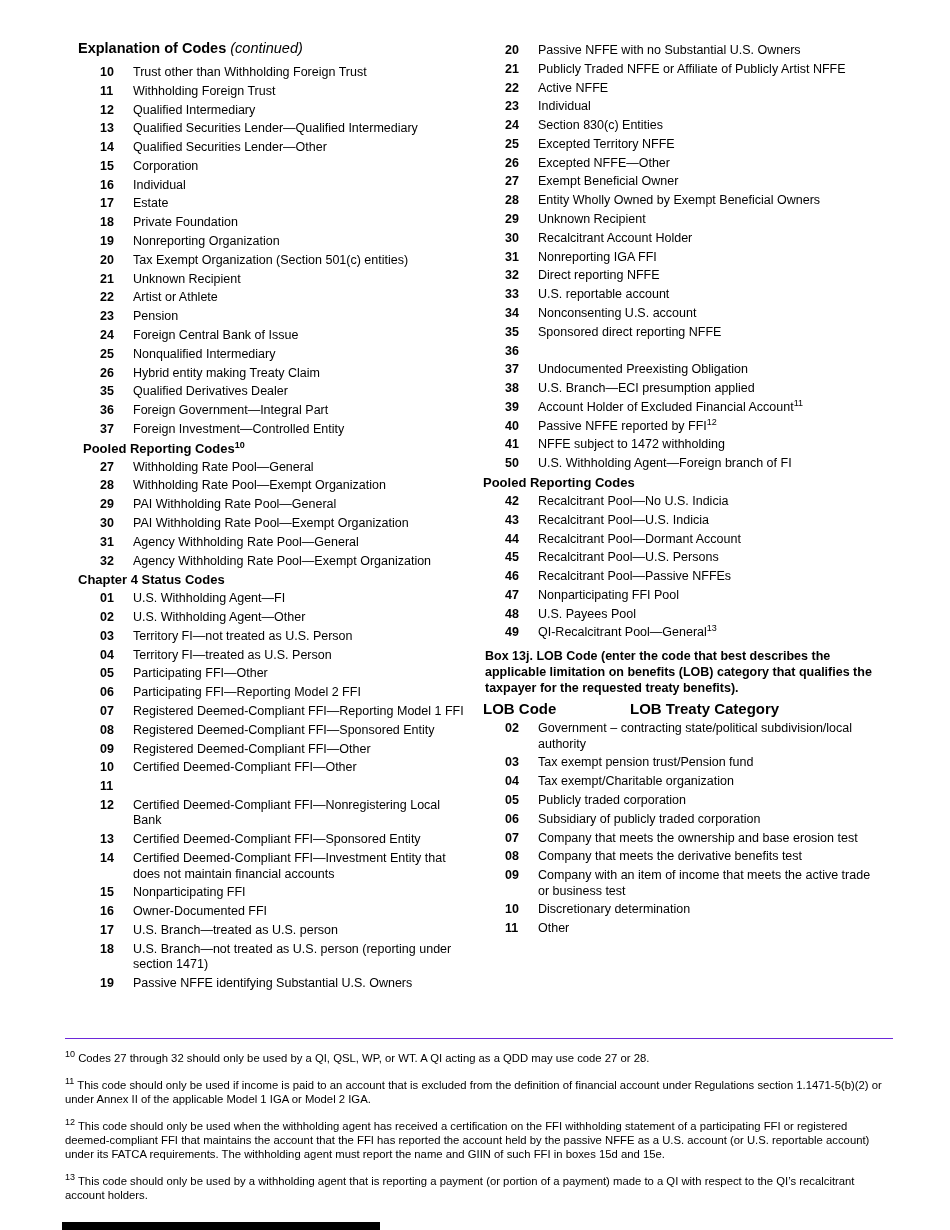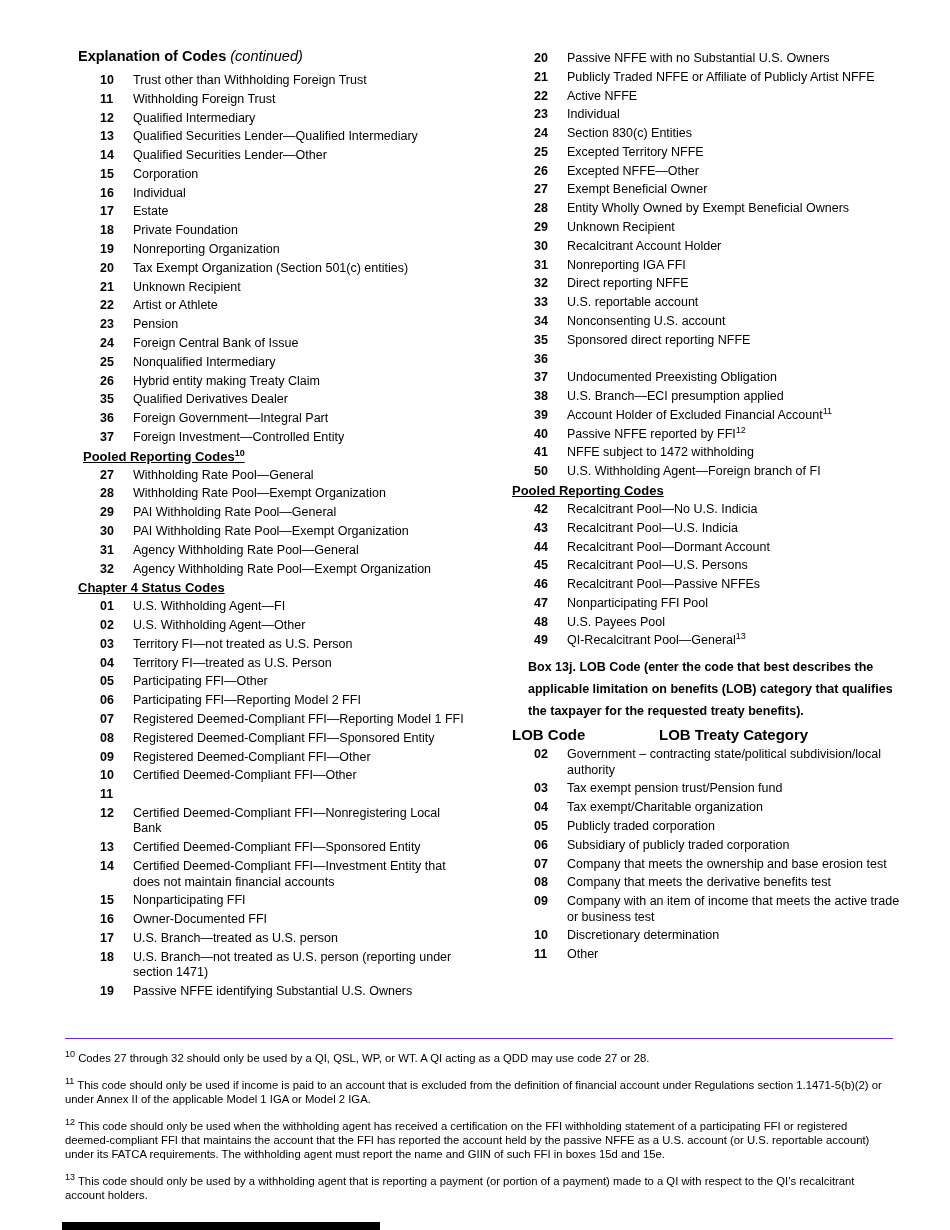--- a/index.html
+++ b/index.html
@@ -8,24 +8,24 @@
   .sheet {
     position: relative;
     width: 950px;
     height: 1230px;
     background: #ffffff;
     color: #000;
     overflow: hidden;
   }
   .columns {
     position: absolute;
-    top: 48px;
+    top: 40px;
     left: 78px;
     display: flex;
-    gap: 42px;
+    gap: 13px;
   }
   .column { width: 392px; }
   .col-right { width: 393px; padding-top: 3px; }
 
   .doc-title { font-size: 14.5px; margin-bottom: 9px; white-space: nowrap; }
   .title-bold { font-weight: bold; }
   .title-italic { font-style: italic; }
 
   .code-item {
     display: flex;
@@ -37,29 +37,28 @@
   .code-num { flex: 0 0 33px; width: 33px; font-weight: bold; }
   .code-desc { flex: 1; }
 
   sup { font-size: 9px; line-height: 0; vertical-align: super; }
 
   .sec-header {
     font-size: 13px;
     font-weight: bold;
     line-height: 15.6px;
     margin-bottom: 3.4px;
-    text-decoration: underline;
   }
   .sec-indent { padding-left: 5px; }
 
   .bold-para {
     font-weight: bold;
     font-size: 12.5px;
-    line-height: 22px;
-    margin: 7px 0 5px 16px;
+    line-height: 16px;
+    margin: 7px 0 5px 2px;
   }
 
   .lob-head {
     display: flex;
     font-size: 15px;
     font-weight: bold;
     line-height: 16px;
     margin: 2px 0 4px 0;
   }
   .lob-head-left { width: 147px; flex: 0 0 147px; }

